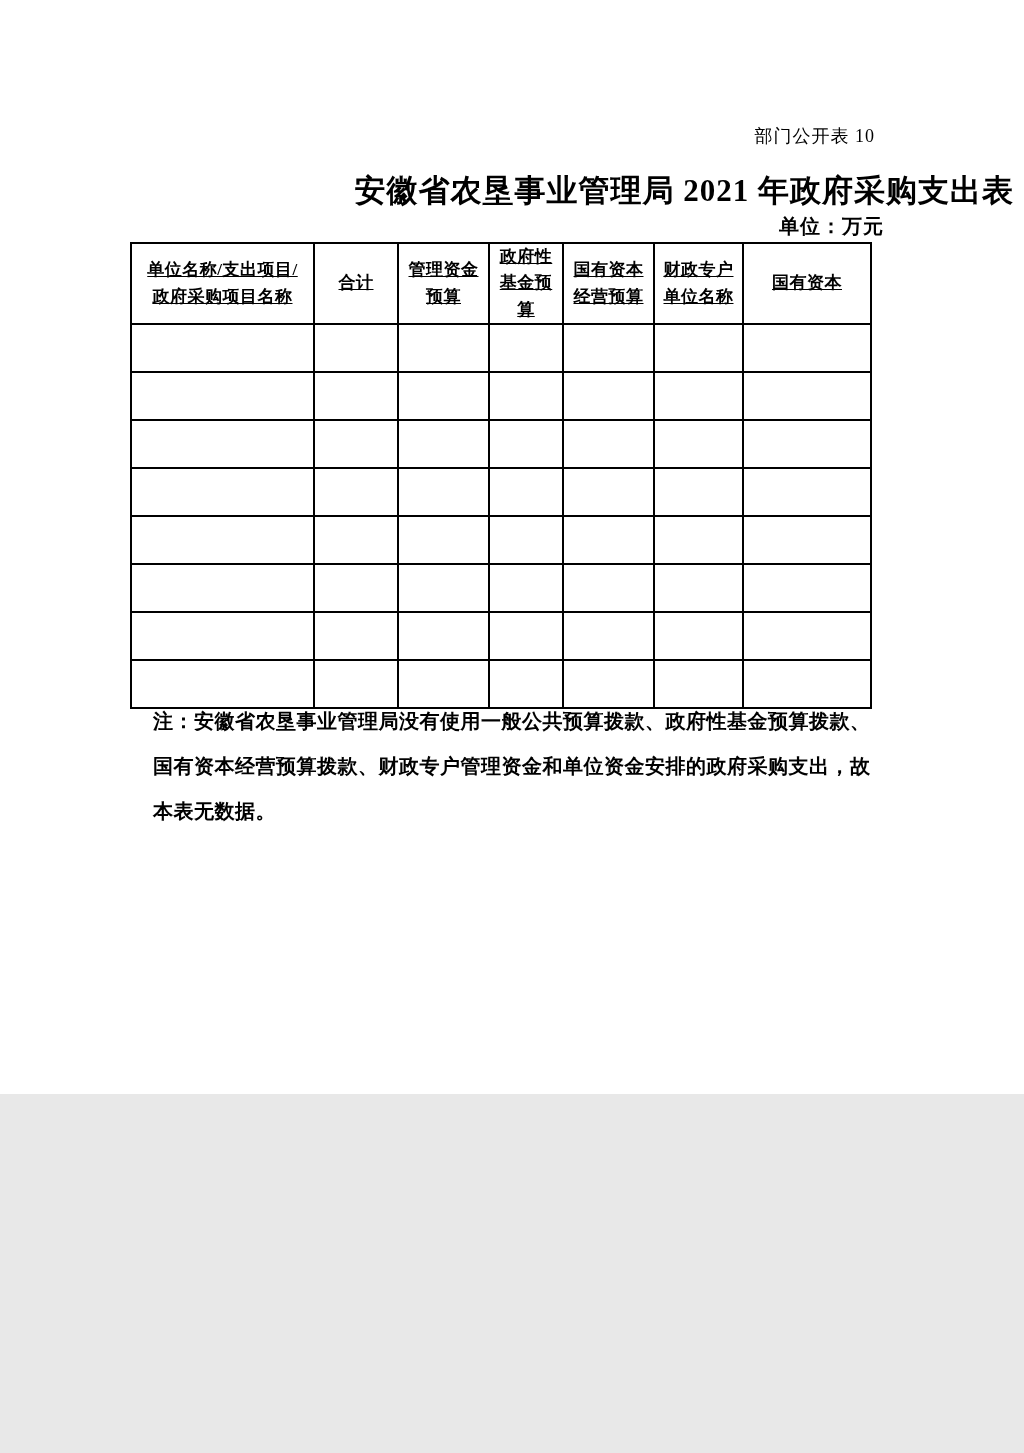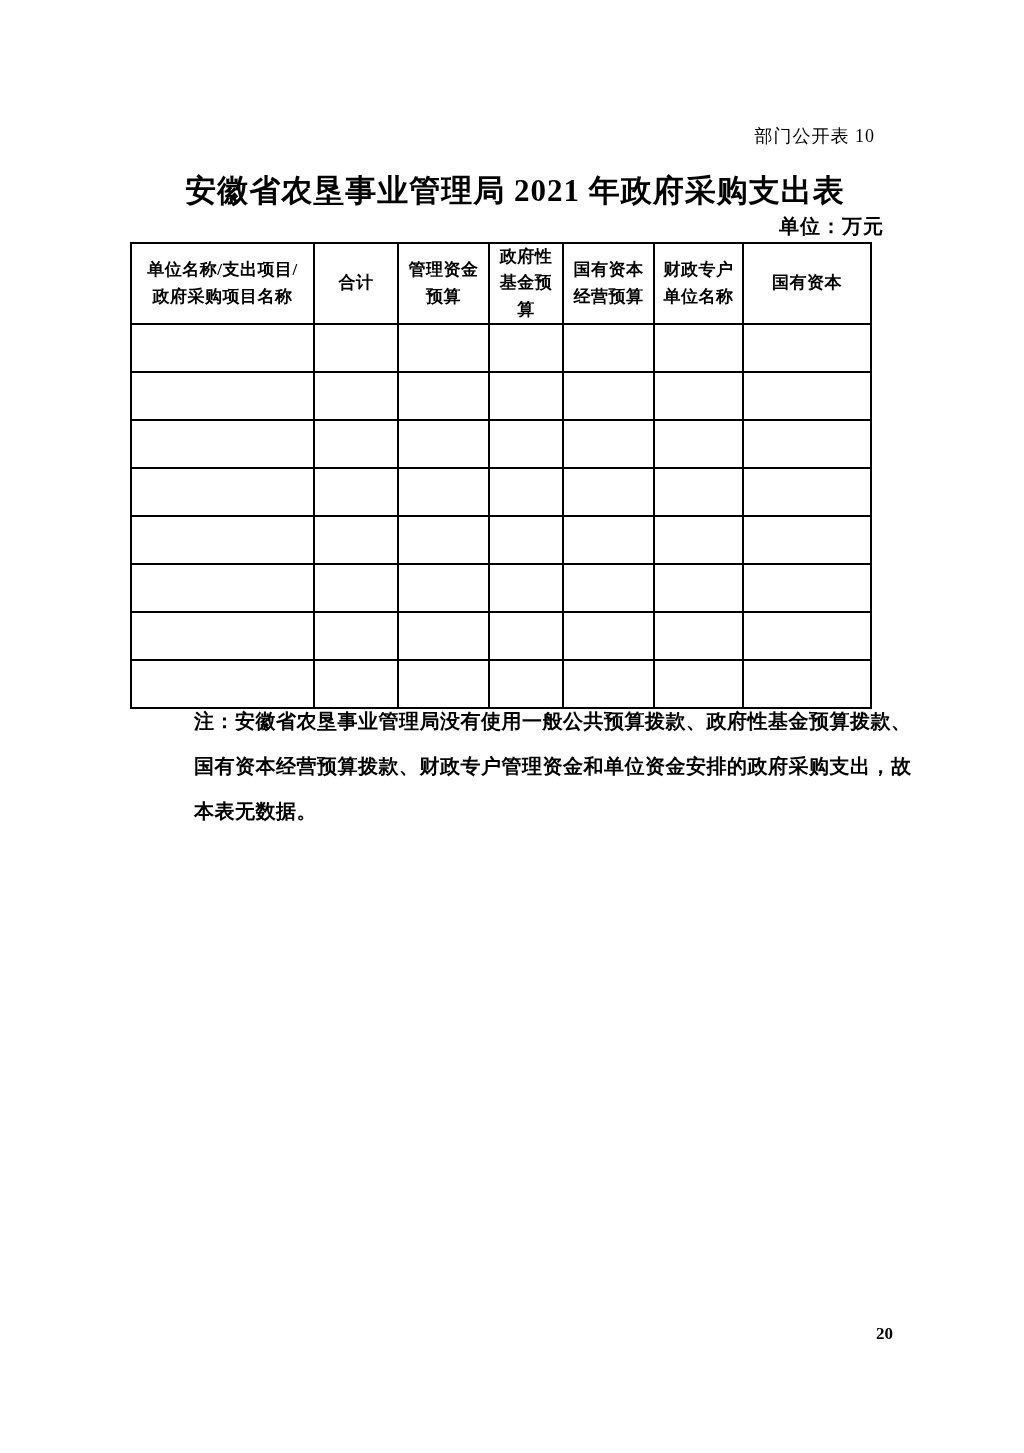--- a/index.html
+++ b/index.html
@@ -1,40 +1,40 @@
 <!DOCTYPE html>
 <html><head>
 <meta charset="utf-8">
 <style>
   * { margin: 0; padding: 0; box-sizing: border-box; }
   html, body { background: #e8e8e8; }
   .page {
     position: relative;
     width: 1024px;
-    height: 1453px;
+    height: 1094px;
     margin: 0 auto;
     background: #ffffff;
     color: #000000;
     font-family: "Liberation Serif", "DejaVu Serif", serif;
     overflow: hidden;
   }
   .doc-label {
     position: absolute;
     top: 124px;
     right: 149px;
     font-size: 18px;
     font-weight: 500;
     letter-spacing: 1px;
   }
   .title {
     position: absolute;
     top: 170px;
     left: 0;
     right: 10px;
-    text-align: center;
+    text-align: right;
     font-size: 31px;
     font-weight: bold;
     letter-spacing: 1px;
     padding-left: 16px;
   }
   .unit-label {
     position: absolute;
     top: 213px;
     right: 140px;
     font-size: 20px;
@@ -47,42 +47,41 @@
     left: 130px;
     width: 740px;
     border-collapse: collapse;
     table-layout: fixed;
   }
   table.data-table th,
   table.data-table td {
     border: 2px solid #000;
     padding: 0;
   }
-  table.data-table thead tr { height: 80px; }
+  table.data-table thead tr { height: 80px; text-decoration: underline; }
   table.data-table tbody tr { height: 48px; }
   table.data-table th {
     font-size: 17px;
     font-weight: bold;
     text-align: center;
     vertical-align: middle;
     white-space: pre-line;
     line-height: 1.55;
     letter-spacing: 0.5px;
   }
   .note {
     position: absolute;
     top: 699px;
     left: 153px;
     width: 730px;
     font-size: 20px;
     font-weight: 600;
     line-height: 45px;
     letter-spacing: 0.5px;
     white-space: pre-line;
-    margin-left: 41px;
   }
   .page-number {
     position: absolute;
     top: 1324px;
     left: 876px;
     font-size: 17px;
     font-weight: bold;
   }
 </style>
 </head>

